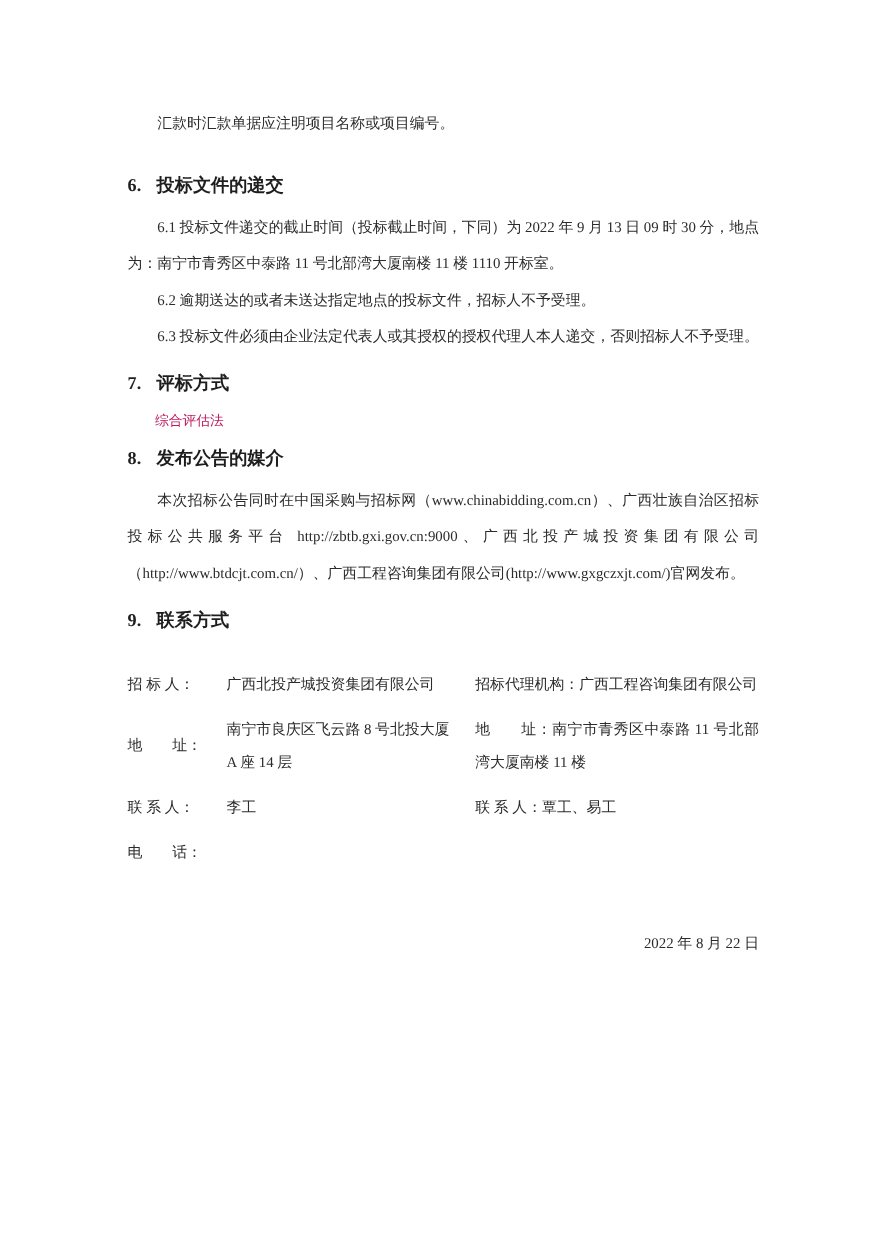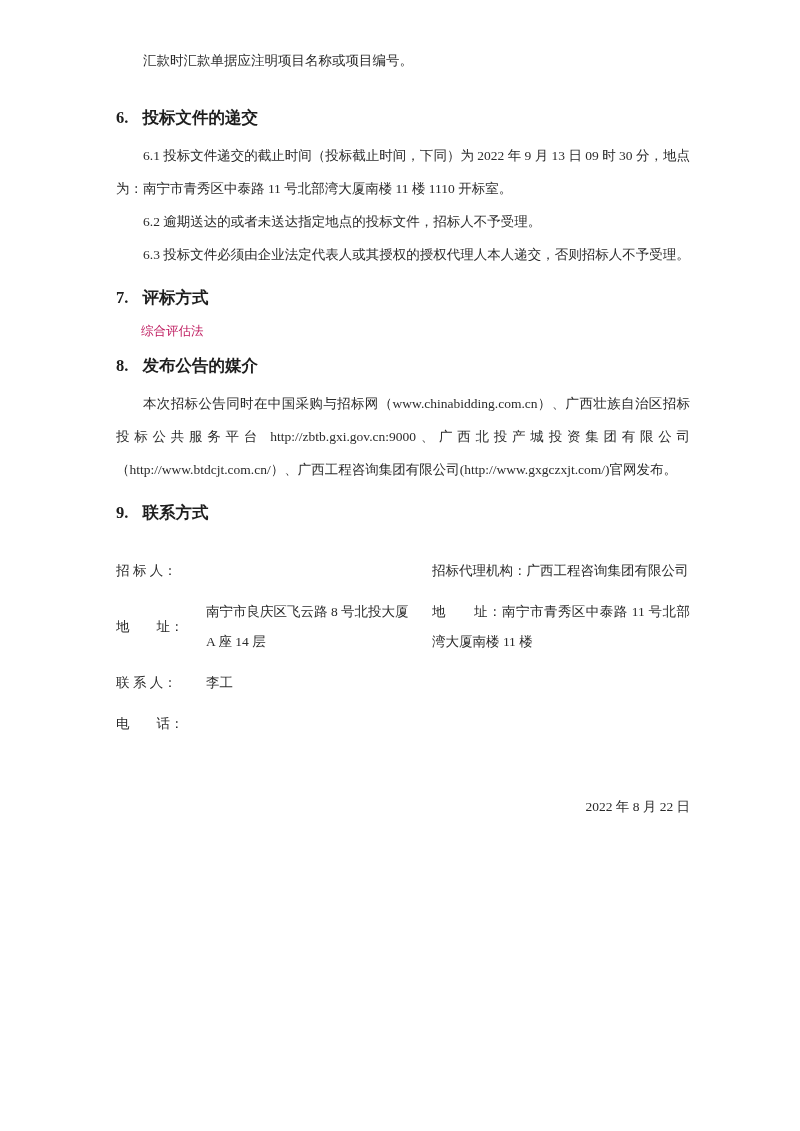--- a/index.html
+++ b/index.html
@@ -11,21 +11,21 @@
   body {
     width: 800px;
     height: 1131px;
     overflow: hidden;
     font-family: "Liberation Serif", "DejaVu Serif", serif;
     color: #2b2b2b;
   }
   .page {
     width: 800px;
     height: 1131px;
-    padding: 44px 110px 0 116px;
+    padding: 95px 110px 0 116px;
   }
   .body-text {
     font-size: 13.5px;
     line-height: 33px;
     margin: 0;
     text-align: justify;
   }
   .indent { text-indent: 2em; }
   .section-heading {
     display: flex;
@@ -116,20 +116,21 @@
   <h2 class="section-heading h9">
     <span class="num">9.</span>
     <span>联系方式</span>
   </h2>
 
   <div class="contacts">
 
     <div class="contact-col left">
       <div class="crow">
         <span class="clabel">招 标 人：</span>
+        <span class="cvalue">广西北投产城投资集团有限公司</span>
       </div>
       <div class="crow">
         <span class="clabel">地　　址：</span>
         <span class="cvalue">南宁市良庆区飞云路 8 号北投大厦 A 座 14 层</span>
       </div>
       <div class="crow">
         <span class="clabel">联 系 人：</span>
         <span class="cvalue">李工</span>
       </div>
       <div class="crow">
@@ -137,19 +138,22 @@
       </div>
     </div>
 
     <div class="contact-col right">
       <p class="crow-inline">
         <span class="clabel">招标代理机构：</span><span>广西工程咨询集团有限公司</span>
       </p>
       <p class="crow-inline">
         <span class="clabel">地　　址：</span><span>南宁市青秀区中泰路 11 号北部湾大厦南楼 11 楼</span>
       </p>
+      <p class="crow-inline">
+        <span class="clabel">联 系 人：</span><span>覃工、易工</span>
+      </p>
     </div>
 
   </div>
 
   <p class="doc-date">2022 年 8 月 22 日</p>
 
 </div>
 
 </body></html>

